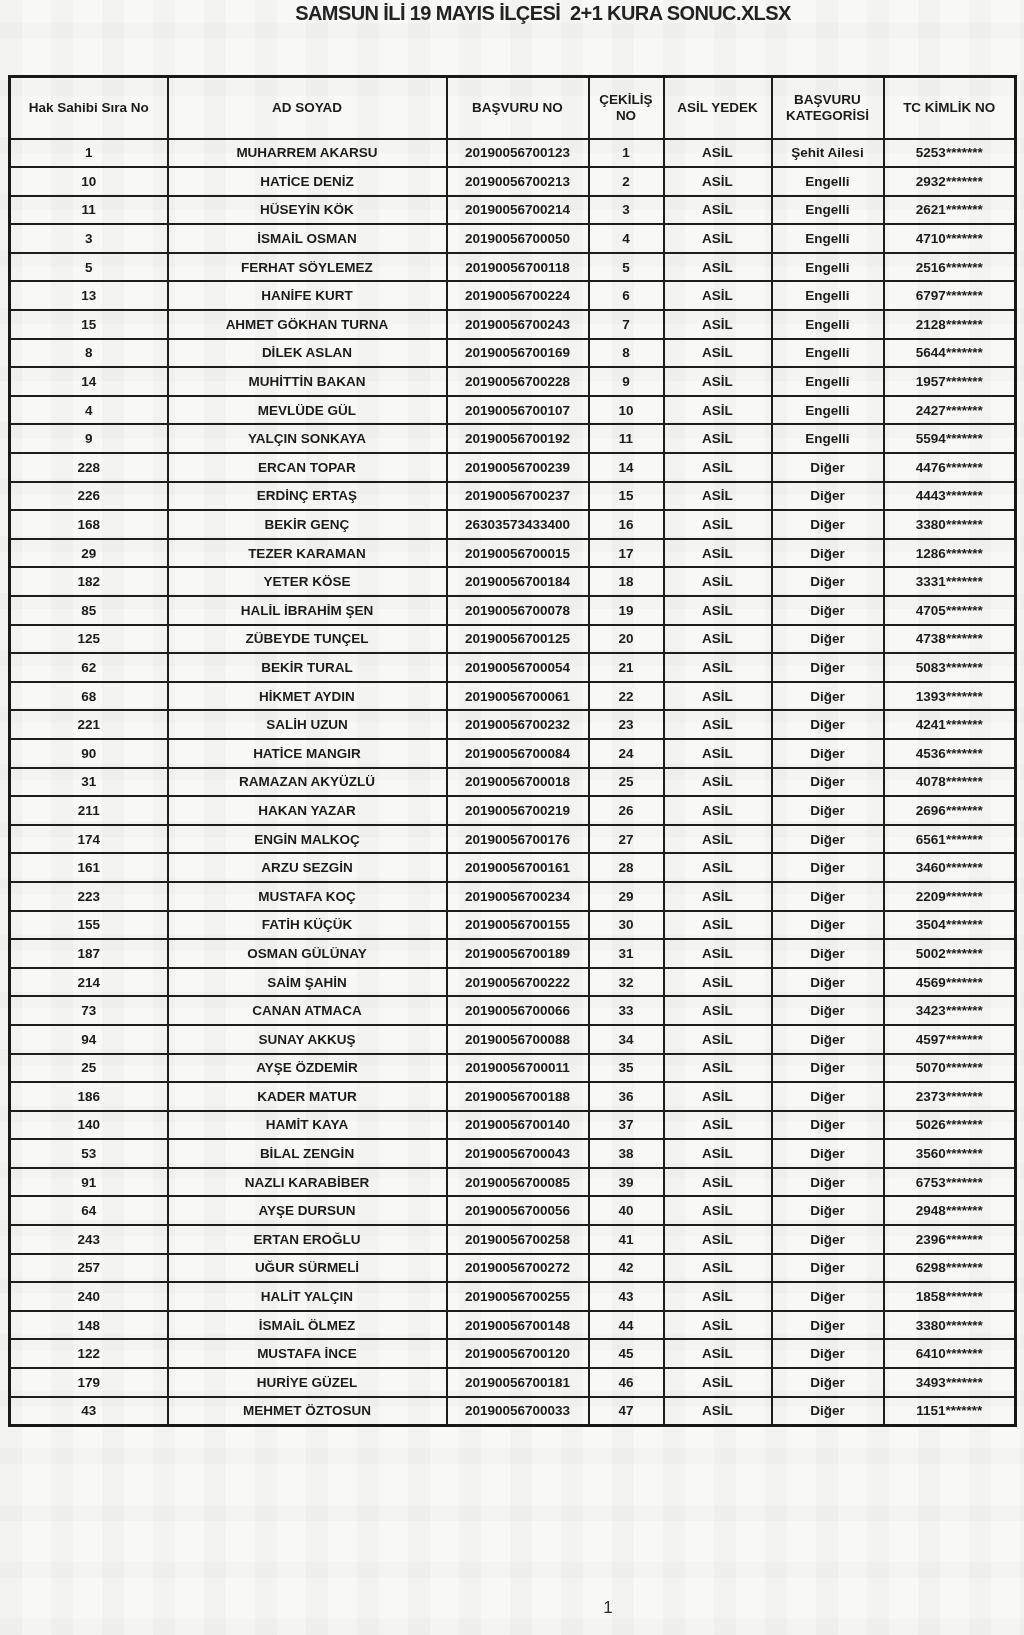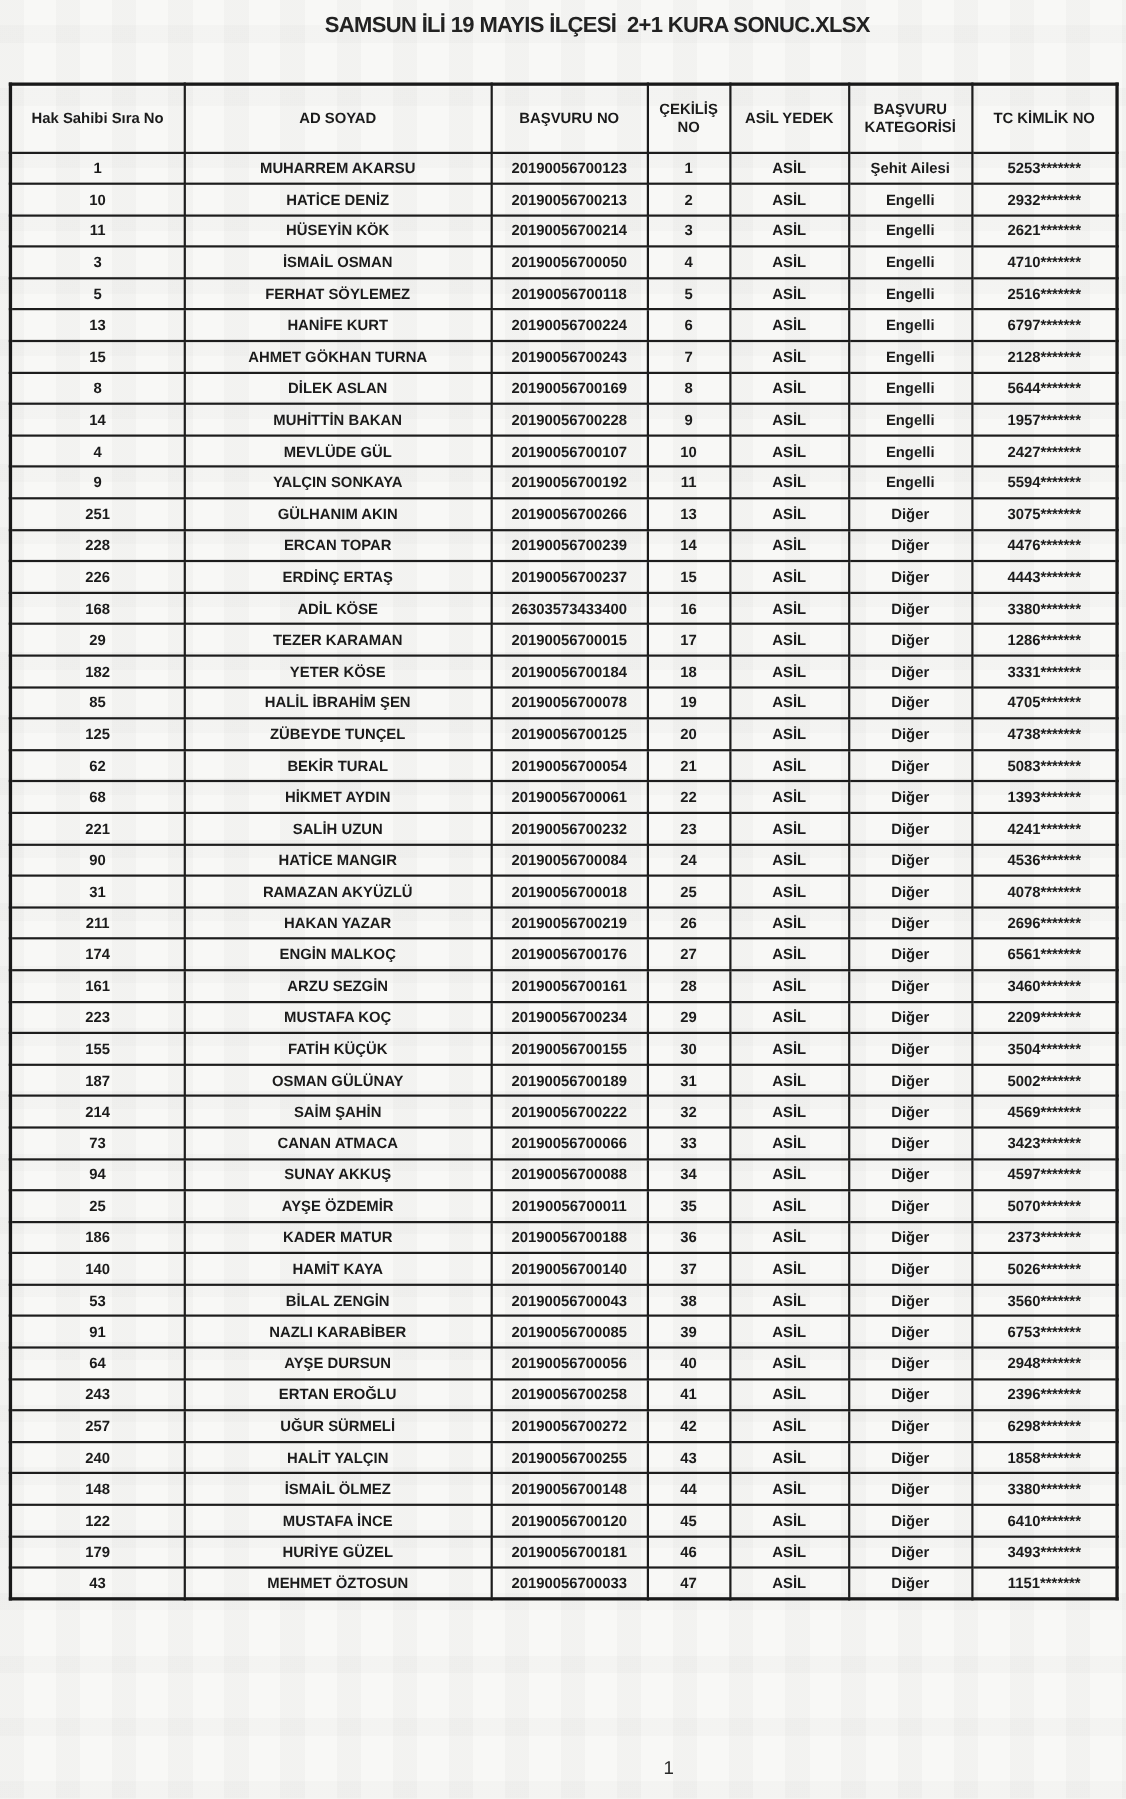--- a/index.html
+++ b/index.html
@@ -20,21 +20,21 @@
     content: "";
     position: absolute;
     inset: 0;
     background:
       repeating-linear-gradient(90deg, rgba(140,140,140,0.05) 0 22px, transparent 22px 51px),
       repeating-linear-gradient(0deg, rgba(140,140,140,0.04) 0 16px, transparent 16px 57px);
     pointer-events: none;
   }
   .doc-title {
     position: absolute;
-    top: 12px;
+    top: 2px;
     left: 0;
     width: 100%;
     box-sizing: border-box;
     padding-left: 62px;           
     text-align: center;
     font-size: 20px;
     font-weight: 600;
     letter-spacing: -0.6px;
     white-space: pre;              
     color: #222;
@@ -206,49 +206,40 @@
       <tr>
         <td>9</td>
         <td>YALÇIN SONKAYA</td>
         <td>20190056700192</td>
         <td>11</td>
         <td>ASİL</td>
         <td>Engelli</td>
         <td>5594*******</td>
       </tr>
       <tr>
-        <td>251</td>
-        <td>GÜLHANIM AKIN</td>
-        <td>20190056700266</td>
-        <td>13</td>
-        <td>ASİL</td>
-        <td>Diğer</td>
-        <td>3075*******</td>
-      </tr>
-      <tr>
         <td>228</td>
         <td>ERCAN TOPAR</td>
         <td>20190056700239</td>
         <td>14</td>
         <td>ASİL</td>
         <td>Diğer</td>
         <td>4476*******</td>
       </tr>
       <tr>
         <td>226</td>
         <td>ERDİNÇ ERTAŞ</td>
         <td>20190056700237</td>
         <td>15</td>
         <td>ASİL</td>
         <td>Diğer</td>
         <td>4443*******</td>
       </tr>
       <tr>
         <td>168</td>
-        <td>ADİL KÖSE</td>
+        <td>BEKİR GENÇ</td>
         <td>26303573433400</td>
         <td>16</td>
         <td>ASİL</td>
         <td>Diğer</td>
         <td>3380*******</td>
       </tr>
       <tr>
         <td>29</td>
         <td>TEZER KARAMAN</td>
         <td>20190056700015</td>

